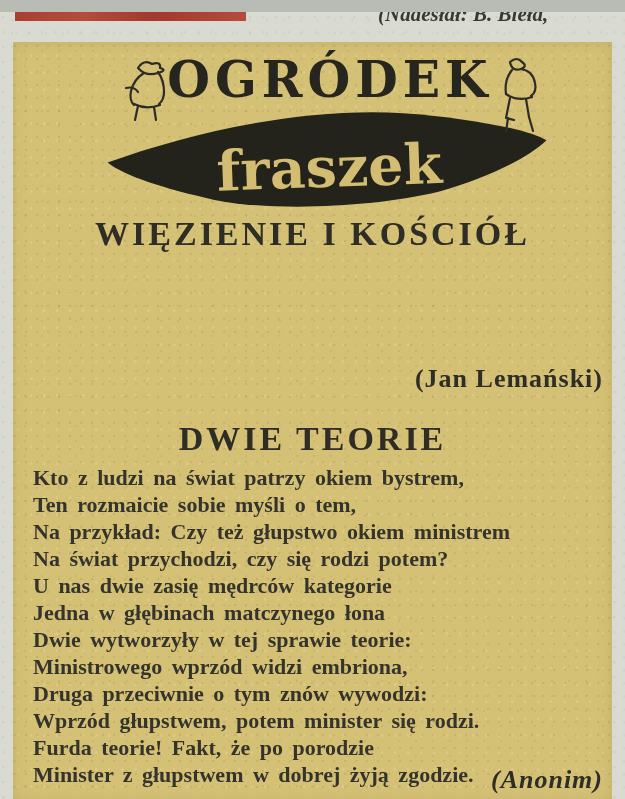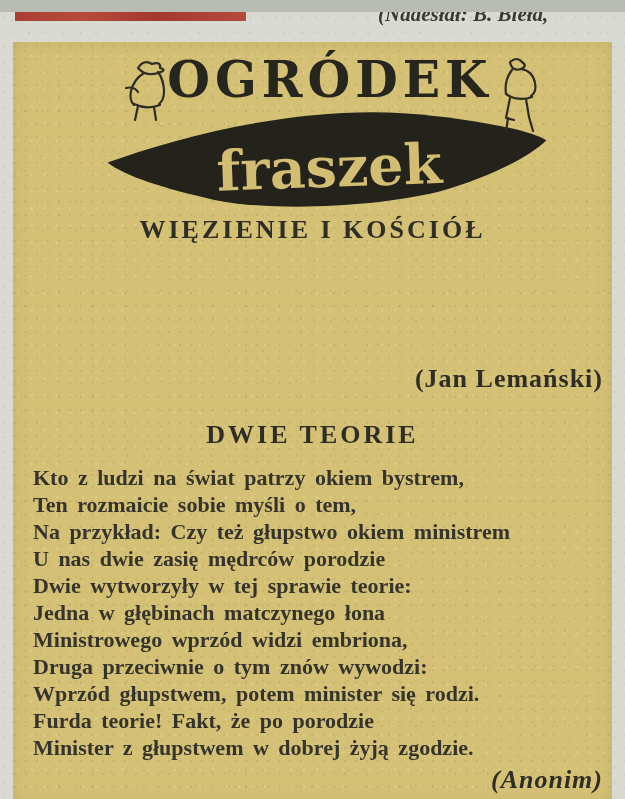--- a/index.html
+++ b/index.html
@@ -30,21 +30,21 @@
     box-shadow:inset 0 0 14px rgba(140,120,60,.25);}
   
   .lens{position:absolute;left:105px;top:86px;width:445px;height:116px;}
   .masthead-title{position:absolute;left:150px;top:38px;width:360px;text-align:center;
     font-family:"DejaVu Serif", serif;font-weight:bold;font-size:49px;letter-spacing:5px;
     color:#26251e;transform:scaleY(1.04);}
   .doodle{position:absolute;}
   .doodle path{fill:none;stroke:#2d2c25;stroke-width:2.2;stroke-linecap:round;stroke-linejoin:round;}
   
   .poem-title{position:absolute;left:0;width:625px;text-align:center;
-    font-weight:bold;font-size:26px;letter-spacing:3px;color:#2e2d26;}
+    font-weight:bold;font-size:34px;letter-spacing:3px;color:#2e2d26;}
   #title1{top:203px;}
   #title2{top:408px;}
   
   .poem{position:absolute;left:33px;width:578px;font-size:22px;font-weight:600;
     line-height:27px;color:#35342c;word-spacing:4px;}
   #poem1{top:249px;}
   #poem2{top:452px;}
   .author{position:absolute;right:22px;font-weight:bold;font-size:26px;color:#2e2d26;
     letter-spacing:1px;}
   #author1{top:352px;}
@@ -88,23 +88,24 @@
   </svg>
 
   <div class="poem-title" id="title1">WIĘZIENIE I KOŚCIÓŁ</div>
   <div class="author" id="author1">(Jan Lemański)</div>
 
   <div class="poem-title" id="title2">DWIE TEORIE</div>
   <div class="poem" id="poem2">
     <div class="poem-line">Kto z ludzi na świat patrzy okiem bystrem,</div>
     <div class="poem-line">Ten rozmaicie sobie myśli o tem,</div>
     <div class="poem-line">Na przykład: Czy też głupstwo okiem ministrem</div>
-    <div class="poem-line">U nas dwie zasię mędrców porodzie</div>
+    <div class="poem-line">Na świat przychodzi, czy się rodzi potem?</div>
+    <div class="poem-line">U nas dwie zasię mędrców kategorie</div>
+    <div class="poem-line">Jedna w głębinach matczynego łona</div>
     <div class="poem-line">Dwie wytworzyły w tej sprawie teorie:</div>
-    <div class="poem-line">Jedna w głębinach matczynego łona</div>
     <div class="poem-line">Ministrowego wprzód widzi embriona,</div>
     <div class="poem-line">Druga przeciwnie o tym znów wywodzi:</div>
     <div class="poem-line">Wprzód głupstwem, potem minister się rodzi.</div>
     <div class="poem-line">Furda teorie! Fakt, że po porodzie</div>
     <div class="poem-line">Minister z głupstwem w dobrej żyją zgodzie.</div>
   </div>
   <div class="author" id="author2">(Anonim)</div>
 
   <div class="bottom-edge"></div>
 </div>

